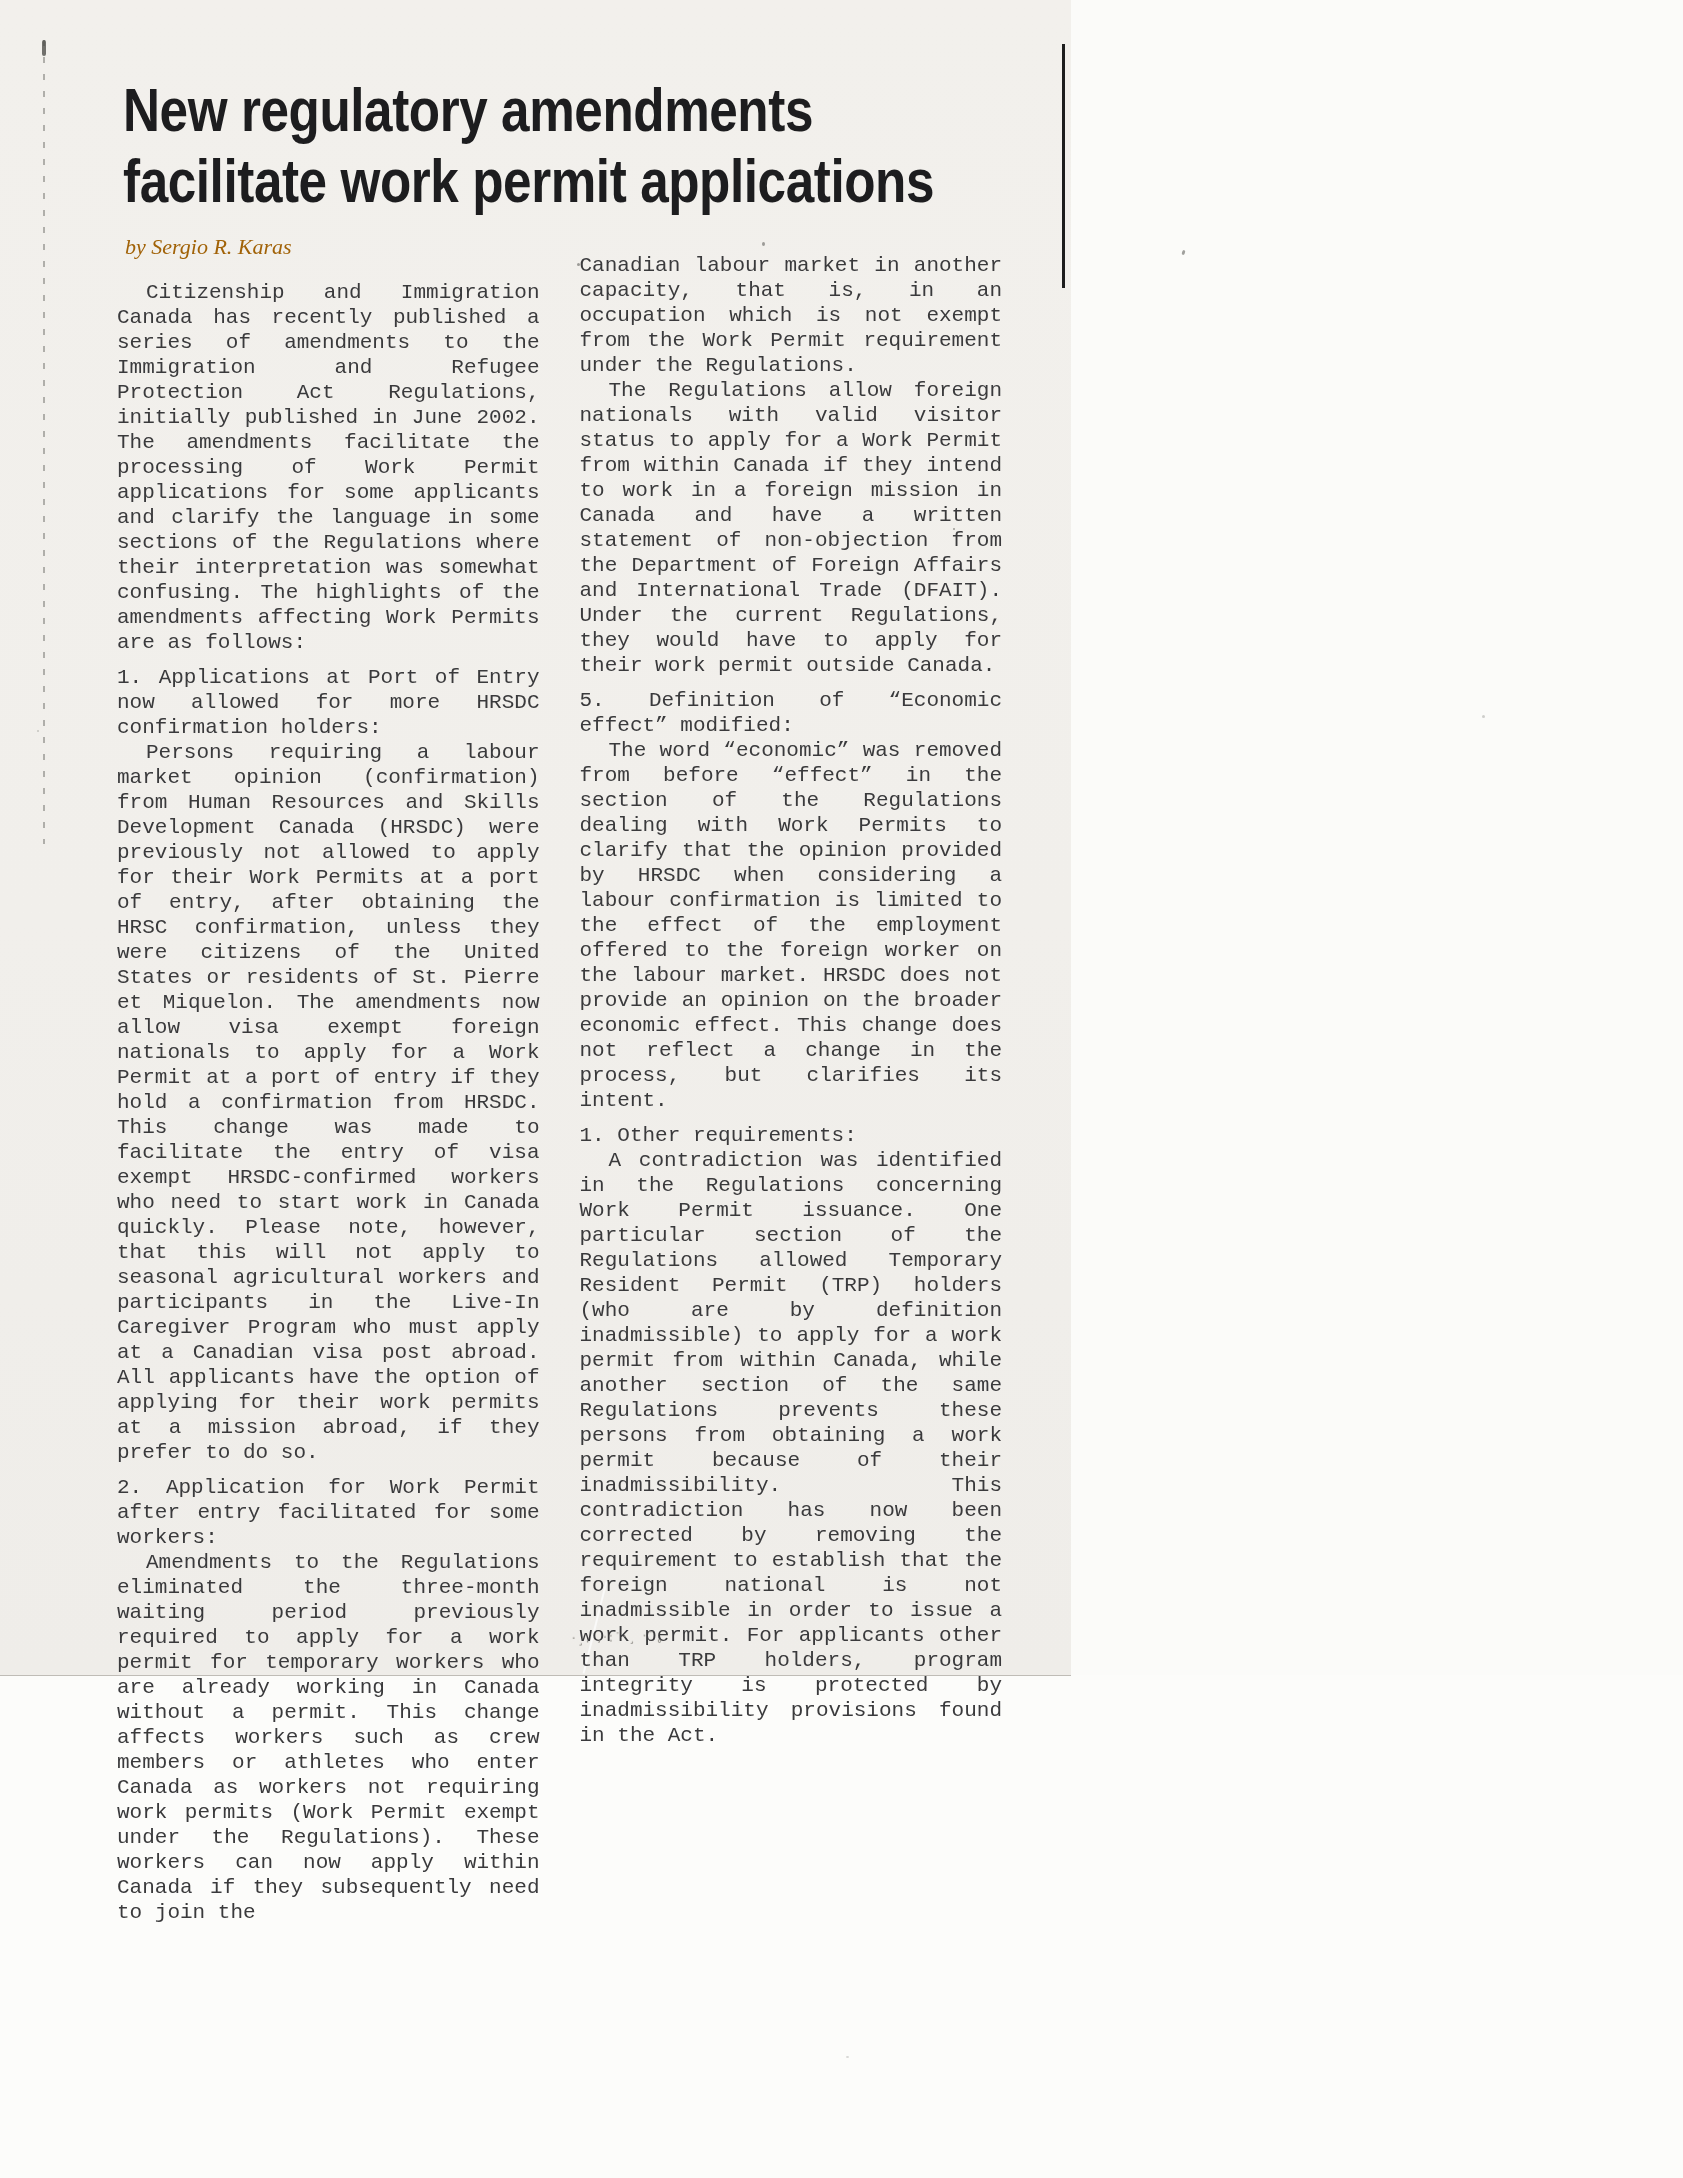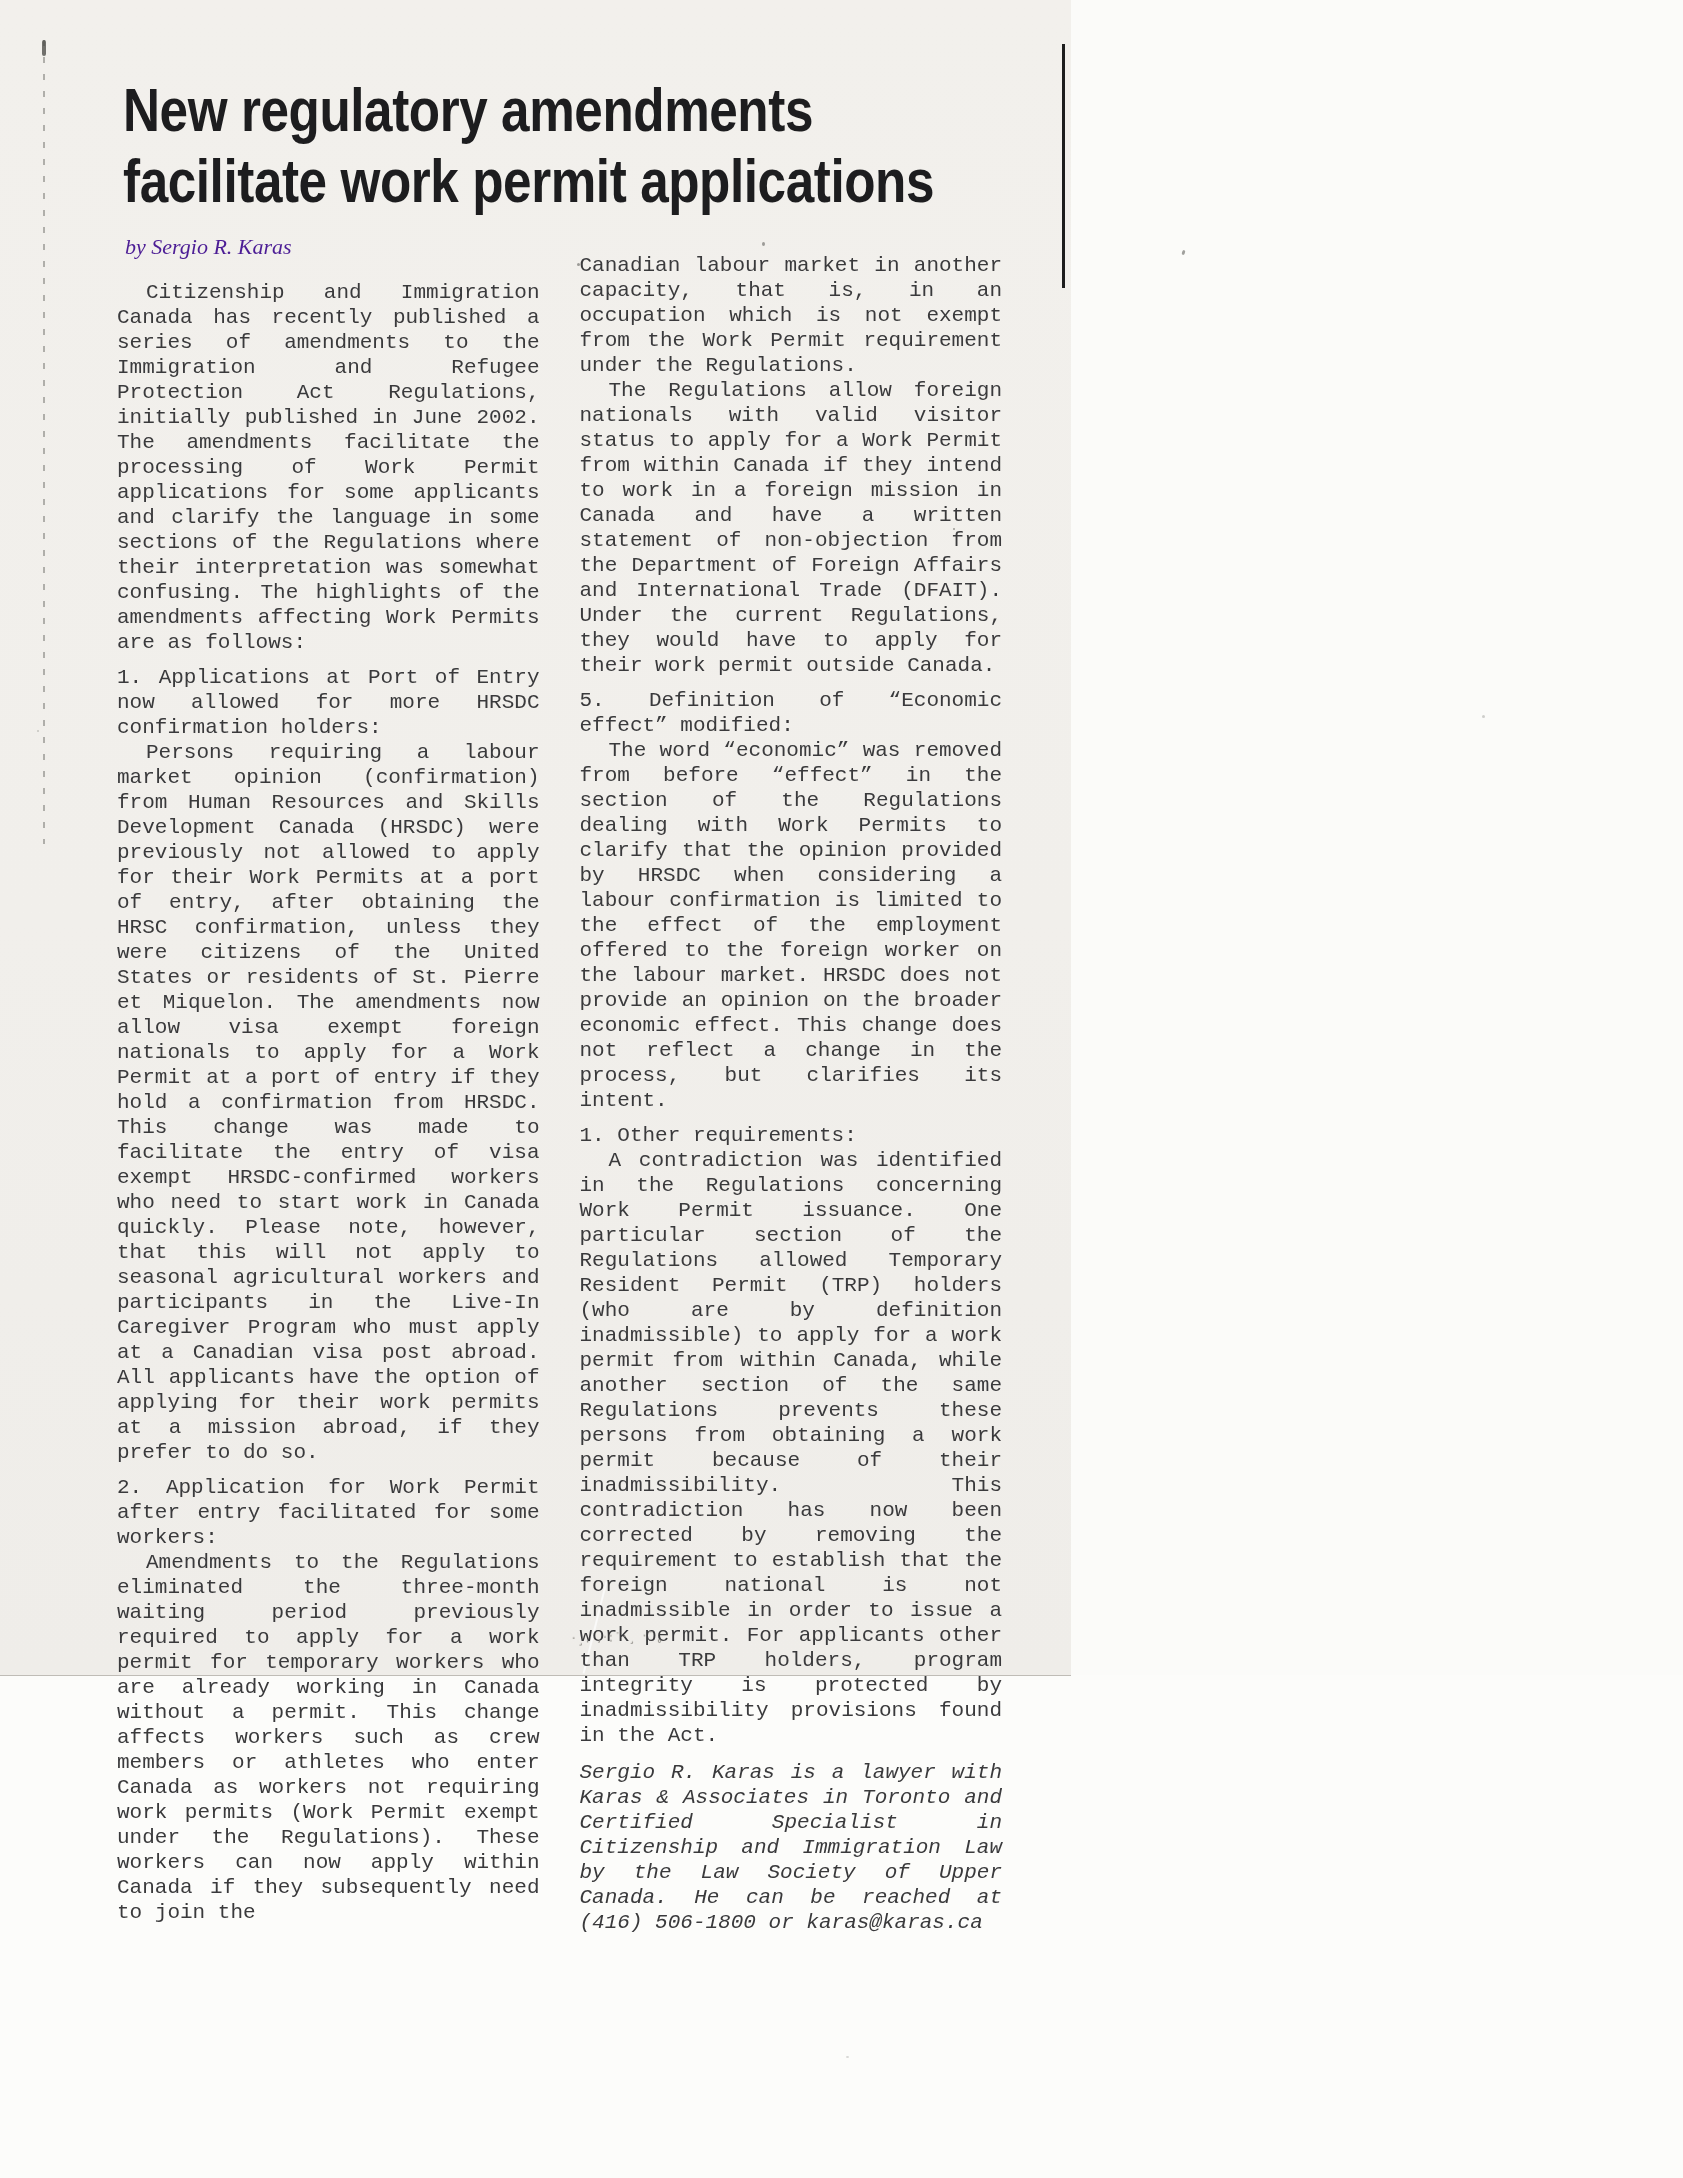--- a/index.html
+++ b/index.html
@@ -38,21 +38,21 @@
   
   .headline{
     position:absolute;left:123px;top:34px;
     font-family:"Liberation Sans",sans-serif;font-weight:700;
     font-size:61px;line-height:71px;letter-spacing:-0.5px;color:#1d1d1f;
     transform:scaleX(.84);transform-origin:0 0;white-space:nowrap;
   }
   
   .byline{
     position:absolute;left:125px;top:234px;
-    font-style:italic;font-size:22px;line-height:26px;color:#4c1d95;
+    font-style:italic;font-size:22px;line-height:26px;color:#a16207;
   }
   
   .columns{
     position:absolute;left:117px;top:280px;width:885px;
     display:flex;gap:40px;
     font-size:21px;line-height:25px;color:#3a3a3c;
   }
   .col{width:423px;}
   .col-right{margin-top:-27px;}
   .para{margin:0;text-align:justify;font-family:Liberation Mono, monospace;}
@@ -94,21 +94,20 @@
       <p class="para heading">2. Application for Work Permit after entry facilitated for some workers:</p>
       <p class="para body-indent">Amendments to the Regulations eliminated the three-month waiting period previously required to apply for a work permit for temporary workers who are already working in Canada without a permit. This change affects workers such as crew members or athletes who enter Canada as workers not requiring work permits (Work Permit exempt under the Regulations). These workers can now apply within Canada if they subsequently need to join the</p>
     </div>
   <div class="col col-right">
       <p class="para body">Canadian labour market in another capacity, that is, in an occupation which is not exempt from the Work Permit requirement under the Regulations.</p>
       <p class="para body-indent">The Regulations allow foreign nationals with valid visitor status to apply for a Work Permit from within Canada if they intend to work in a foreign mission in Canada and have a written statement of non-objection from the Department of Foreign Affairs and International Trade (DFAIT). Under the current Regulations, they would have to apply for their work permit outside Canada.</p>
       <p class="para heading">5. Definition of “Economic effect” modified:</p>
       <p class="para body-indent">The word “economic” was removed from before “effect” in the section of the Regulations dealing with Work Permits to clarify that the opinion provided by HRSDC when considering a labour confirmation is limited to the effect of the employment offered to the foreign worker on the labour market. HRSDC does not provide an opinion on the broader economic effect. This change does not reflect a change in the process, but clarifies its intent.</p>
       <p class="para heading">1. Other requirements:</p>
       <p class="para body-indent">A contradiction was identified in the Regulations concerning Work Permit issuance.  One particular section of the Regulations allowed Temporary Resident Permit (TRP) holders (who are by definition inadmissible) to apply for a work permit from within Canada, while another section of the same Regulations prevents these persons from obtaining a work permit because of their inadmissibility. This contradiction has now been corrected by removing the requirement to establish that the foreign national is not inadmissible in order to issue a work permit. For applicants other than TRP holders, program integrity is protected by inadmissibility provisions found in the Act.</p>
-      <p class="para note">Sergio R. Karas is a lawyer with Karas &amp; Associates in Toronto and Certified Specialist in Citizenship and Immigration Law by the Law Society of Upper Canada. He can be reached at (416) 506-1800 or karas@karas.ca</p>
     </div>
 </div>
 
 <div class="smudge">·¸. ,·:˙·¸ ·¨˳</div>
 <div class="speck" style="left:577px;top:263px;width:3px;height:3px;"></div>
 <div class="speck" style="left:762px;top:242px;width:3px;height:4px;"></div>
 <div class="speck" style="left:1182px;top:250px;width:3px;height:5px;transform:rotate(20deg);"></div>
 <div class="speck" style="left:953px;top:528px;width:2px;height:2px;"></div>
 <div class="speck" style="left:1482px;top:715px;width:3px;height:3px;opacity:.5;"></div>
 <div class="speck" style="left:846px;top:2056px;width:3px;height:2px;opacity:.4;"></div>

